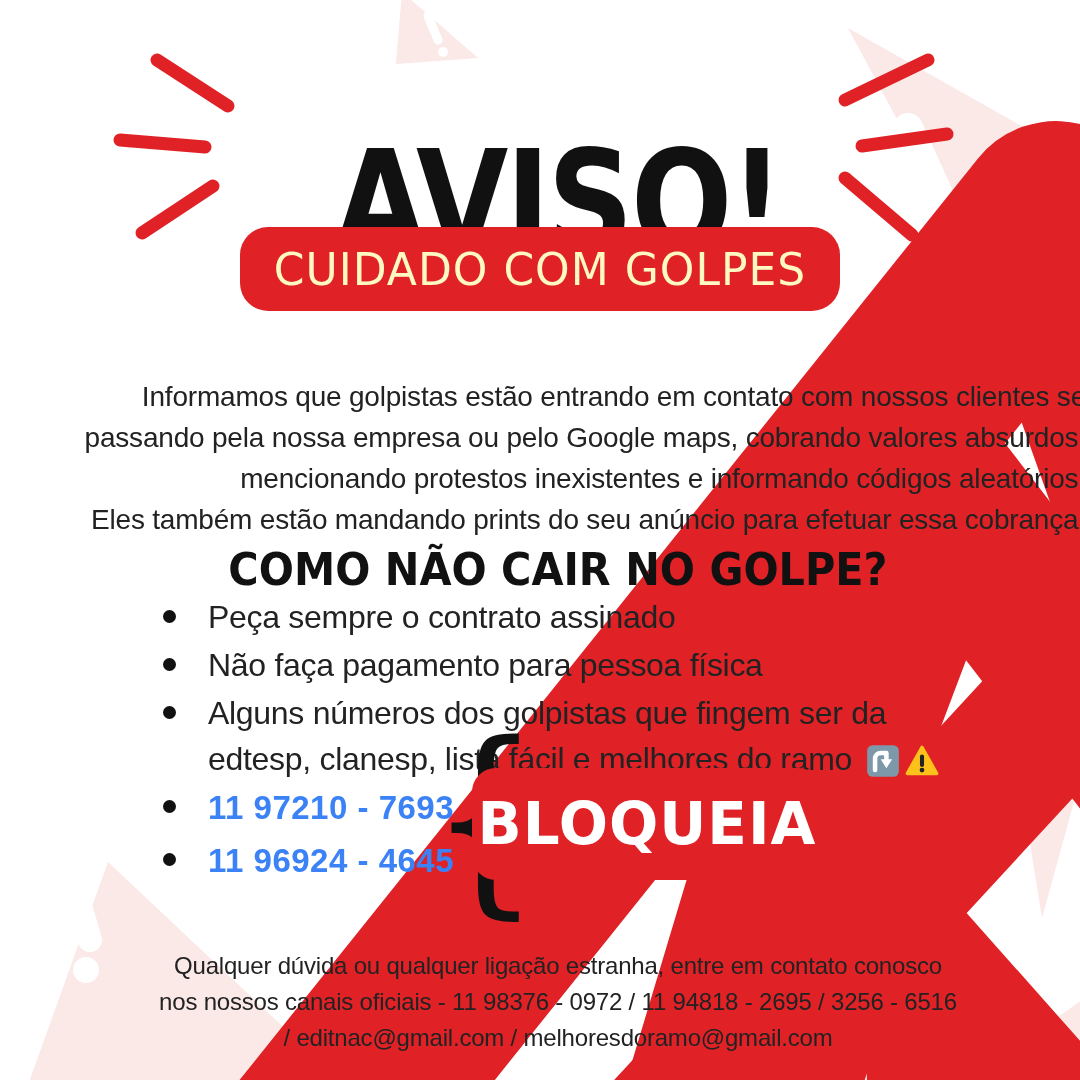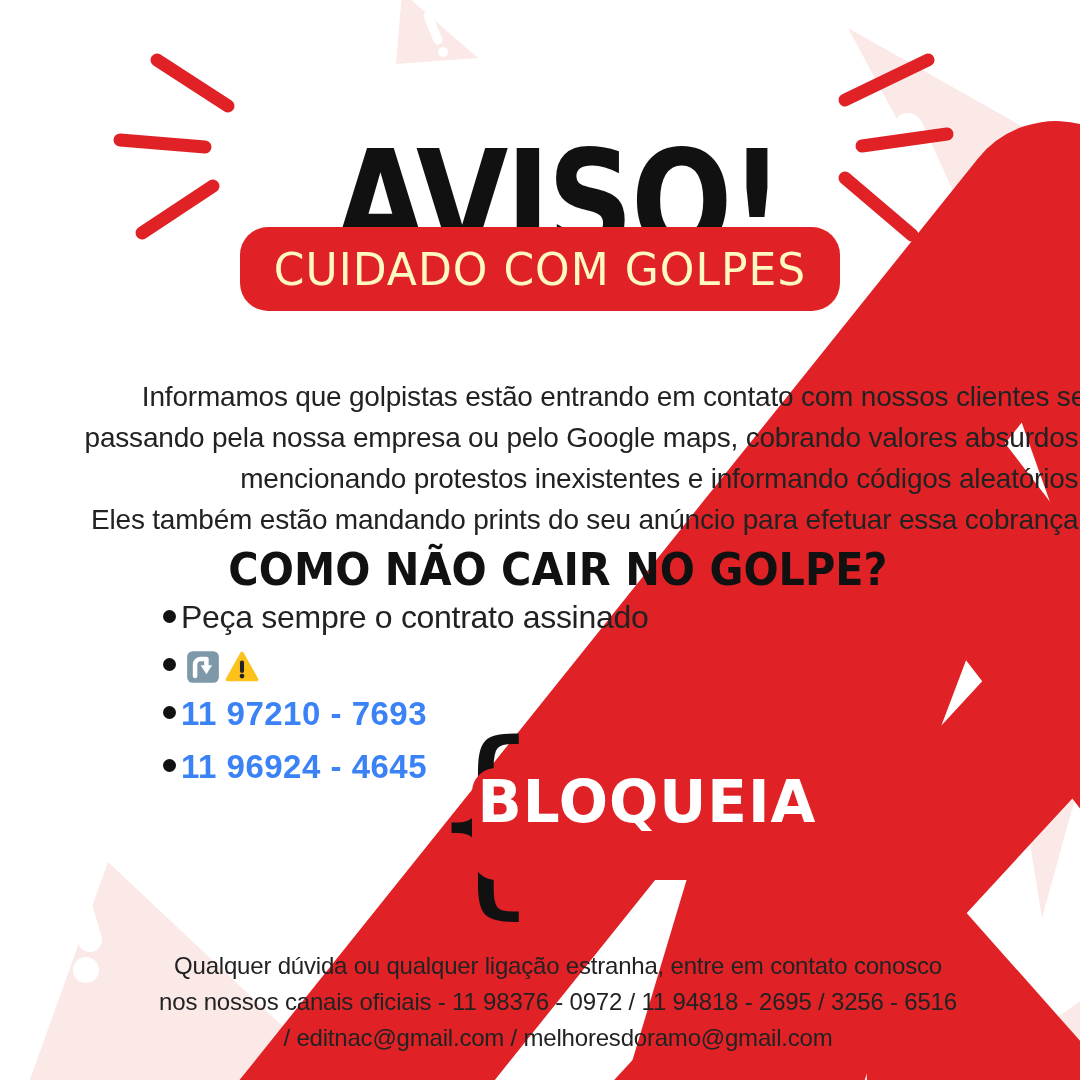--- a/index.html
+++ b/index.html
@@ -33,36 +33,36 @@
   .intro{
     top:348px;left:30px;right:30px;text-align:right;
     font-size:28px;line-height:1.47;white-space:pre-line;letter-spacing:-0.2px;
   }
   .section-heading{
     top:506px;left:0;right:0;text-align:center;color:var(--ink);
     font-family:"DejaVu Sans",sans-serif;font-weight:800;font-size:45px;
     transform:scaleX(.92);letter-spacing:0px;
   }
   .tips{top:594px;left:163px;width:790px;}
-  .tip{display:flex;gap:5px;font-size:32px;line-height:1.44;margin-bottom:2px;}
+  .tip{display:flex;gap:32px;font-size:32px;line-height:1.44;margin-bottom:2px;}
   .tip .dot{flex:none;width:13px;height:13px;border-radius:50%;background:var(--ink);margin-top:16px;}
   .tip-text{white-space:pre-line;letter-spacing:-0.3px;}
   .tip.phone{margin-bottom:5px;}
   .tip.phone .tip-text{font-weight:bold;font-size:33px;letter-spacing:.5px;color:#3b82f6;}
   .emoji{width:34px;height:34px;vertical-align:-8px;margin-left:5px;}
 
   .brace{
     top:731px;left:420px;color:var(--ink);
     font-family:"DejaVu Serif",serif;font-size:205px;font-weight:400;
     line-height:.85;transform:scaleX(.85);
   }
   .block-btn{
     top:768px;left:472px;width:350px;height:112px;
     background:var(--red);border-radius:24px;
-    display:flex;justify-content:center;
+    display:flex;align-items:center;justify-content:center;
     color:#fff;font-family:"DejaVu Sans",sans-serif;font-weight:800;
     font-size:58px;letter-spacing:1px;
   }
   .footer{
     top:924px;left:28px;right:28px;text-align:center;
     font-size:24px;line-height:1.5;white-space:pre-line;letter-spacing:-0.2px;
   }
 </style>
 </head>
 <body>
@@ -145,21 +145,26 @@
 
   <h2 class="content section-heading">COMO NÃO CAIR NO GOLPE?</h2>
 
   <div class="content tips">
     <div class="tip">
       <span class="dot"></span>
       <span class="tip-text">Peça sempre o contrato assinado</span>
     </div>
     <div class="tip">
       <span class="dot"></span>
-      <span><svg class="emoji" viewBox="0 0 30 30">
+      <span class="tip-text">Não faça pagamento para pessoa física</span>
+    </div>
+    <div class="tip">
+      <span class="dot"></span>
+      <span><span class="tip-text">Alguns números dos golpistas que fingem ser da
+edtesp, clanesp, lista fácil e melhores do ramo </span><svg class="emoji" viewBox="0 0 30 30">
             <rect x="1" y="1" width="28" height="28" rx="5" fill="#7d98a9"></rect>
             <path d="M8 23 V13 a5 5 0 0 1 5 -5 h5 v6" fill="none" stroke="#ffffff" stroke-width="4" stroke-linecap="round" stroke-linejoin="round"></path>
             <polygon points="13,13.5 23,13.5 18,21.5" fill="#ffffff"></polygon>
           </svg><svg class="emoji" viewBox="0 0 30 30">
             <path d="M15 3 L28 26 H2 Z" fill="#fcc21b" stroke="#fcc21b" stroke-width="3" stroke-linejoin="round"></path>
             <path d="M15 11 L15 18.5" stroke="#222" stroke-width="3.6" stroke-linecap="round"></path>
             <circle cx="15" cy="23" r="2.1" fill="#222"></circle>
           </svg></span>
     </div>
     <div class="tip phone">

